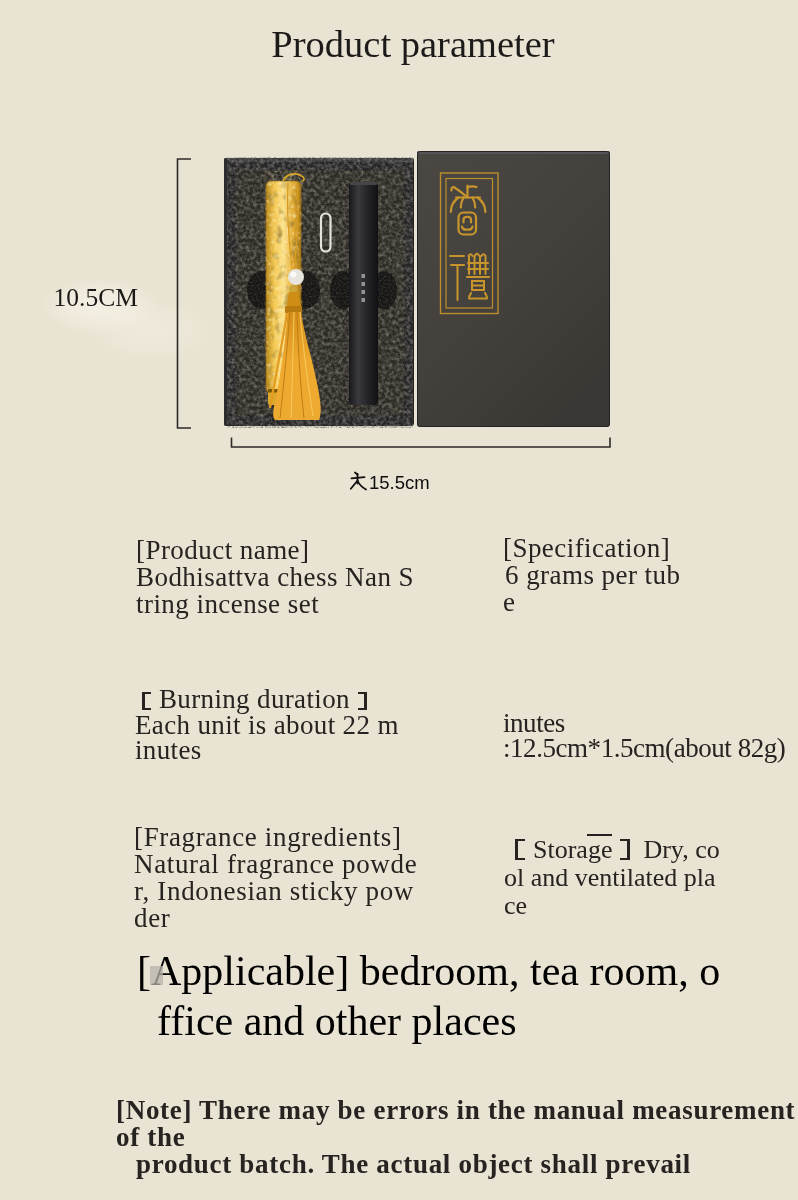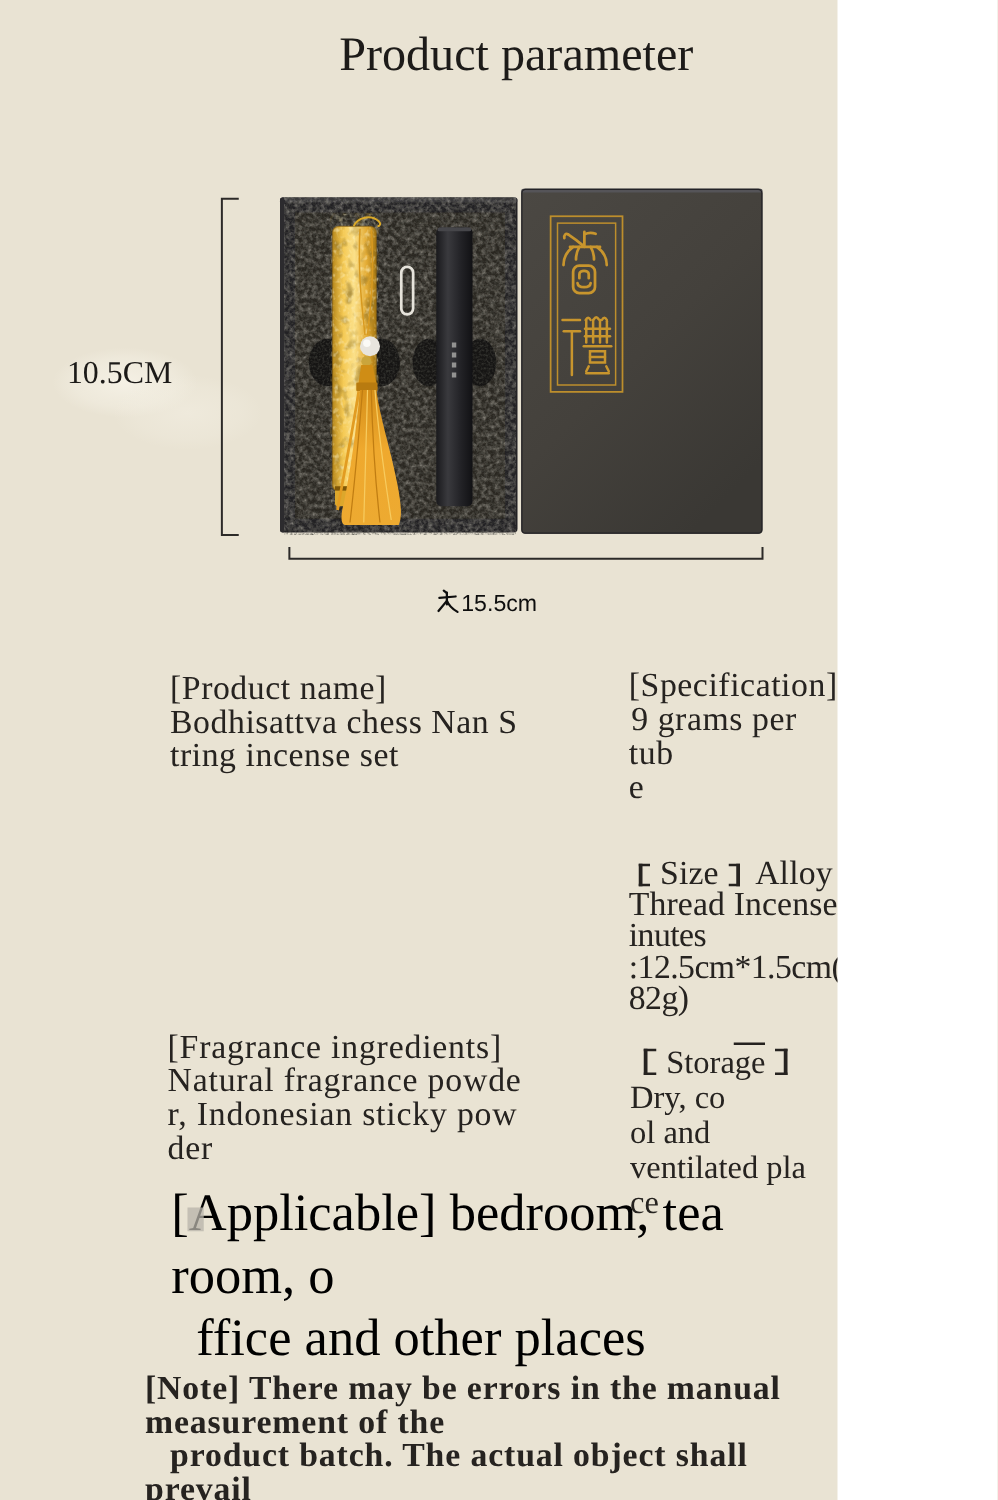--- a/index.html
+++ b/index.html
@@ -1,16 +1,16 @@
 <!DOCTYPE html>
 <html><head>
 <meta charset="utf-8">
 <style>
   html,body{margin:0;padding:0;}
-  .page{position:relative;width:670px;height:1200px;background:#e9e3d3;overflow:hidden;
+  .page{position:relative;width:798px;height:1200px;background:#e9e3d3;overflow:hidden;
         font-family:"Liberation Serif", serif;color:#262320;}
   .abs{position:absolute;}
   .t21{font-size:27px;line-height:27px;letter-spacing:0.2px;}
   .lb,.rb{display:inline-block;width:6px;height:14px;vertical-align:-1.5px;}
   .lb{border-left:3px solid #262320;border-top:2.2px solid #262320;border-bottom:2.2px solid #262320;margin-right:8px;}
   .rb{border-right:3px solid #262320;border-top:2.2px solid #262320;border-bottom:2.2px solid #262320;margin-left:8px;}
 </style>
 </head>
 <body>
 <div class="page">
@@ -193,24 +193,25 @@
       <path d="M351.5,478.3 L364.5,477.2"></path>
       <path d="M356.8,481.5 L350.8,488.8"></path>
       <path d="M357.5,480.5 C359,484.5 362.5,487.5 366,489.5"></path>
     </g>
     <text x="369" y="489" font-size="18.5" font-family="Liberation Sans" fill="#0e0e0e">15.5cm</text>
   </g>
 </svg>
 
 <div class="abs t21" style="left:136px;top:537px;letter-spacing:0.45px;">[Product name]<br>Bodhisattva chess Nan S<br>tring incense set</div>
 
-<div class="abs t21" style="left:503px;top:535px;letter-spacing:0.45px;">[Specification]<br><span style="margin-left:2px;">9 grams per tub</span><br>e</div>
-
-
-<div class="abs t21" style="left:503px;top:686px;line-height:25px;"><span style="margin-left:8px;letter-spacing:0.1px;"><span class="lb"></span>Size<span class="rb"></span>&nbsp; Alloy Thread Incense</span><br><span style="letter-spacing:-0.45px;">inutes :12.5cm*1.5cm(about 82g)</span></div>
+<div class="abs t21" style="left:503px;top:535px;letter-spacing:0.45px;">[Specification]<br><span style="margin-left:2px;">6 grams per tub</span><br>e</div>
+
+<div class="abs t21" style="left:135px;top:687px;line-height:25.5px;letter-spacing:0.35px;"><span style="margin-left:7px;"><span class="lb"></span>Burning duration<span class="rb"></span></span><br>Each unit is about 22 m<br>inutes</div>
+
+<div class="abs t21" style="left:503px;top:686px;line-height:25px;"><br><span style="letter-spacing:-0.45px;">inutes :12.5cm*1.5cm(about 82g)</span></div>
 
 <div class="abs t21" style="left:134px;top:824px;letter-spacing:0.65px;">[Fragrance ingredients]<br>Natural fragrance powde<br>r, Indonesian sticky pow<br>der</div>
 
 <div class="abs" style="left:504px;top:836px;font-size:26px;line-height:28px;"><span style="margin-left:11px;"><span class="lb" style="height:17px;width:7px;vertical-align:-2px;"></span>Storage<span class="rb" style="height:17px;width:7px;vertical-align:-2px;"></span>&nbsp; Dry, co</span><br>ol and ventilated pla<br>ce</div>
 
 <div class="abs" style="left:137px;top:946px;font-size:42px;line-height:50px;color:#000000;">[Applicable] bedroom, tea room, o<br><span style="margin-left:20px;">ffice and other places</span></div>
 
 <div class="abs" style="left:587px;top:834px;width:25px;height:2.2px;background:#24211e;"></div>
 
 <div class="abs" style="left:150px;top:966px;width:13px;height:19px;background:#b7b3a9;opacity:0.75;"></div>

